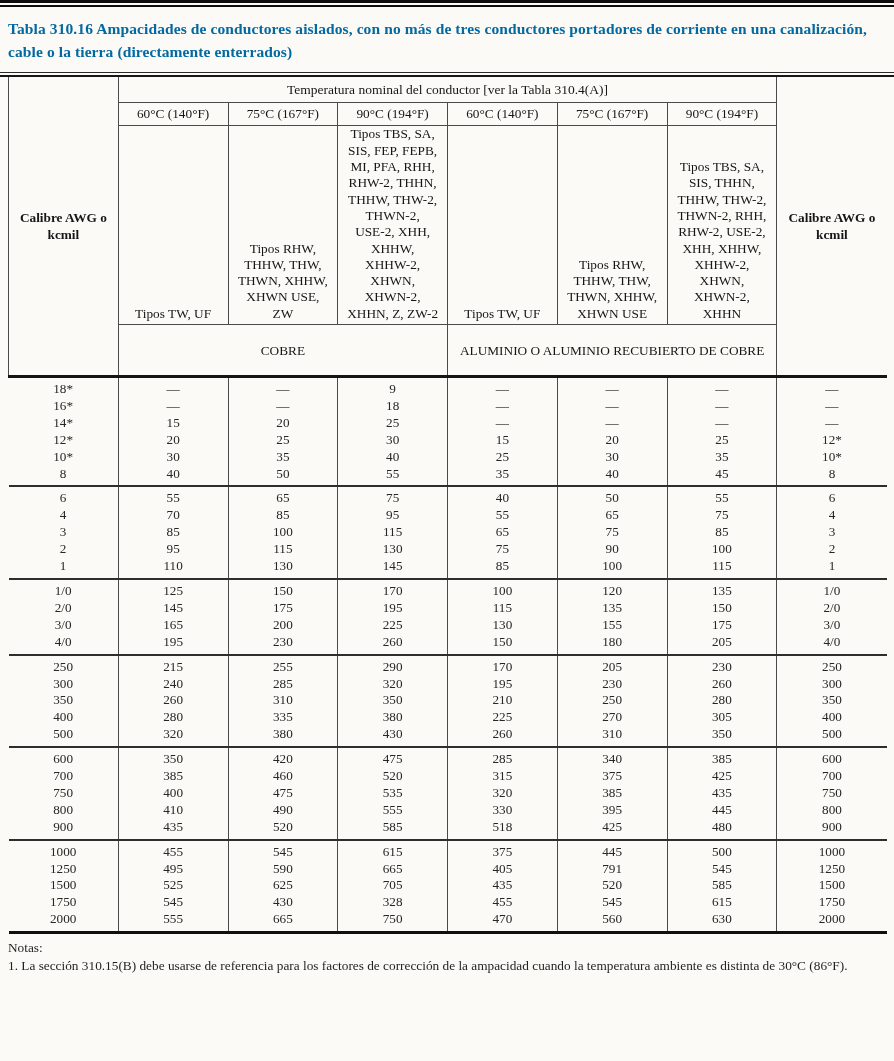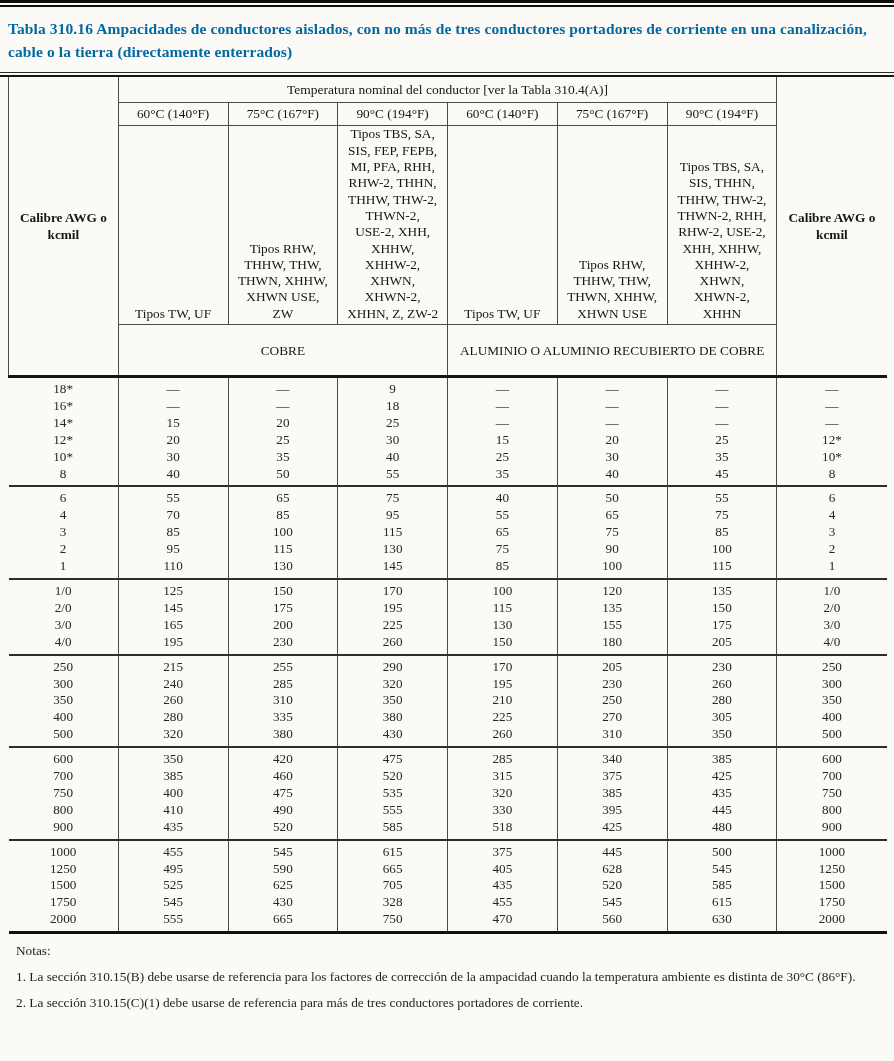--- a/index.html
+++ b/index.html
@@ -51,21 +51,21 @@
     border-bottom: 3px solid #151515;
   }
 
   tbody td { font-size: 13.2px; line-height: 16.9px; color: #262626; }
   tbody tr.first-row td { padding-top: 3px; }
   tbody tr.group-start td { border-top: 2px solid #2e2e2e; padding-top: 3px; }
   tbody tr.group-end td { padding-bottom: 3px; }
   tbody tr:last-child td { border-bottom: 3.5px solid #0f0f0f; }
 
   .notes { margin: 5px 8px 0 8px; font-size: 13.3px; line-height: 17.8px; color: #1f1f1f; }
-  .notes p { margin: 8px; }
+  .notes p { margin: 0; }
   .notes i { font-style: italic; }
 </style>
 </head>
 <body>
 
 <div class="page">
 
   <div class="rule-top"></div>
 
   <p class="doc-title">Tabla 310.16  Ampacidades de conductores aislados, con no más de tres conductores portadores de corriente en una canalización, cable o la tierra (directamente enterrados)</p>
@@ -397,21 +397,21 @@
           <td>445</td>
           <td>500</td>
           <td>1000</td>
         </tr>
         <tr class="">
           <td>1250</td>
           <td>495</td>
           <td>590</td>
           <td>665</td>
           <td>405</td>
-          <td>628</td>
+          <td>791</td>
           <td>545</td>
           <td>1250</td>
         </tr>
         <tr class="">
           <td>1500</td>
           <td>525</td>
           <td>625</td>
           <td>705</td>
           <td>435</td>
           <td>520</td>
@@ -437,16 +437,15 @@
           <td>560</td>
           <td>630</td>
           <td>2000</td>
         </tr>
       </tbody>
   </table>
 
   <div class="notes">
     <p>Notas:</p>
     <p>1. La sección 310.15(B) debe usarse de referencia para los factores de corrección de la ampacidad cuando la temperatura ambiente es distinta de 30°C (86°F).</p>
-    <p>2. La sección 310.15(C)(1) debe usarse de referencia para más de tres conductores portadores de corriente.</p>
   </div>
 
 </div>
 
 </body></html>

